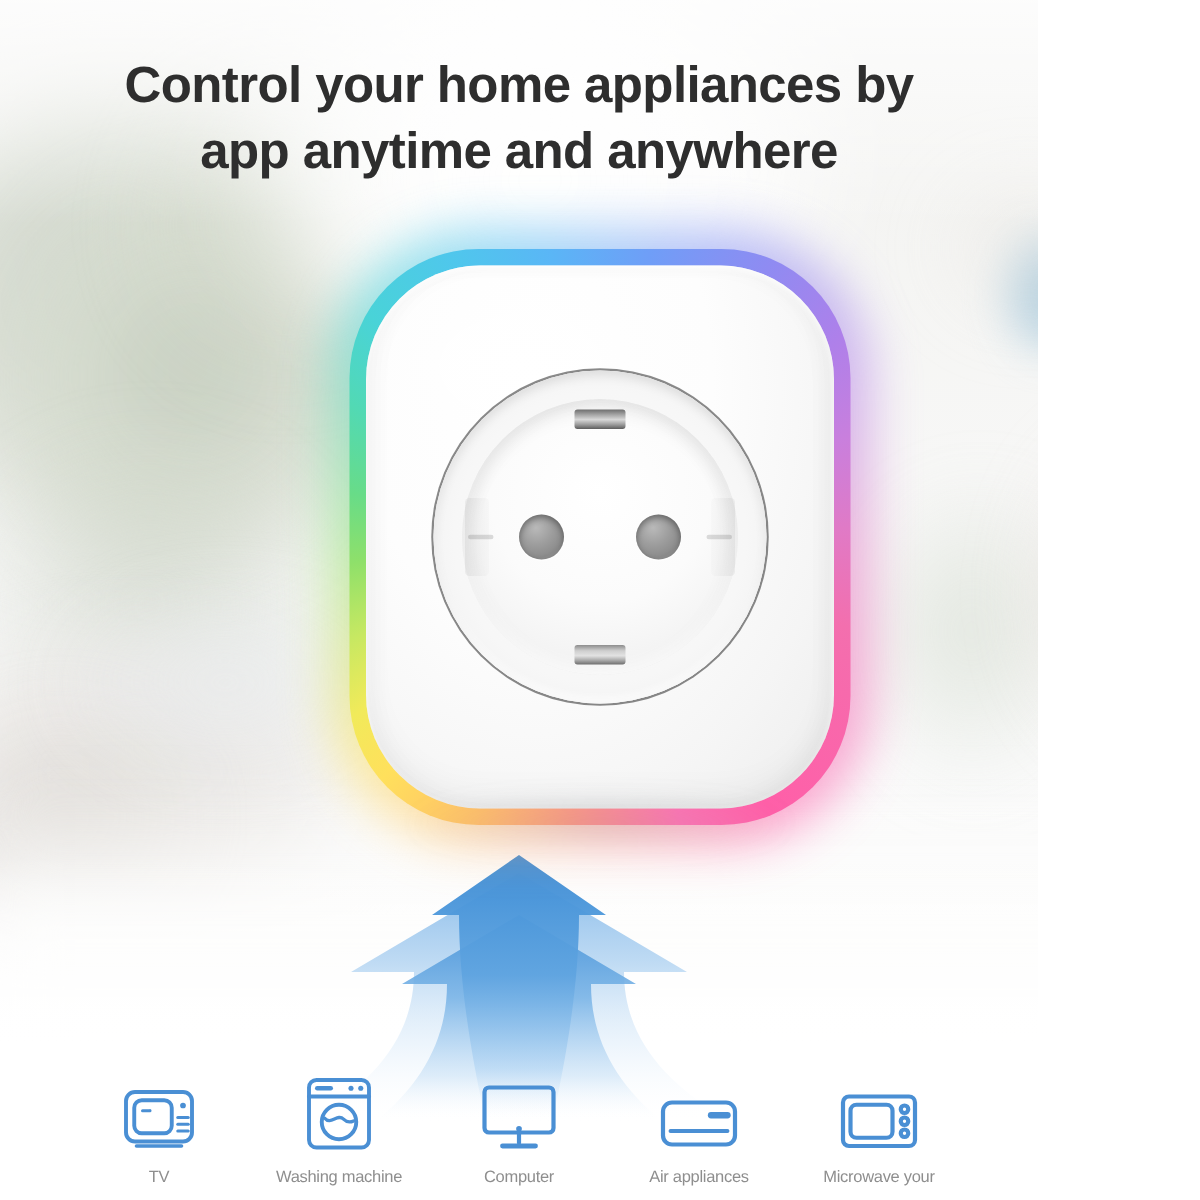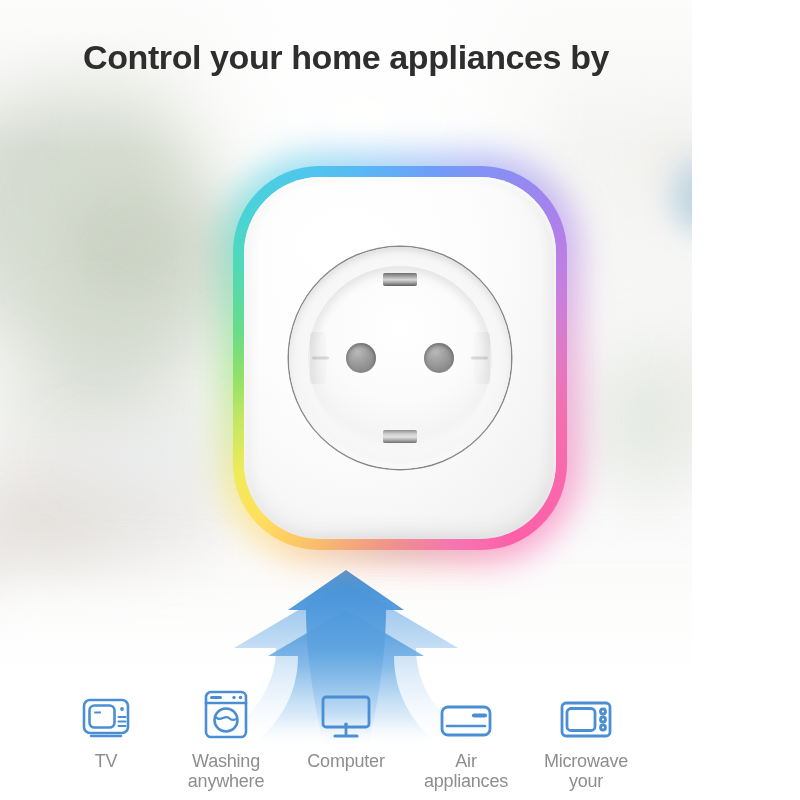--- a/index.html
+++ b/index.html
@@ -295,21 +295,21 @@
   .icon-glyph {
     height: 54px;
     display: flex;
     align-items: flex-end;
     justify-content: center;
     margin-bottom: 11px;
   }
   .icon-glyph svg { display: block; }
   .icon-label {
     color: #8e8e8e;
-    font-size: 18px;
+    font-size: 11px;
     line-height: 1.14;
     letter-spacing: -0.2px;
     max-width: 104px;
   }
 </style>
 </head>
 <body>
 
 <div id="stage">
 
@@ -327,20 +327,21 @@
     <div class="blob plant-r"></div>
     <div class="blob chair-r"></div>
     <div class="blob shelf-r"></div>
     <div class="blob floor-wash"></div>
     <div class="top-white"></div>
     <div class="bottom-white"></div>
   </div>
 
   <div class="headline">
     <span>Control your home appliances by</span>
+    <span class="l2">app anytime and anywhere</span>
   </div>
 
   <div class="arrow-wrap">
     <svg viewBox="0 0 520 200" preserveAspectRatio="none" aria-hidden="true">
       <defs>
         <linearGradient id="beamWide" x1="0" y1="0" x2="0" y2="1">
           <stop offset="0%" stop-color="#7fb6e8" stop-opacity="0.95"></stop>
           <stop offset="35%" stop-color="#a8cef0" stop-opacity="0.75"></stop>
           <stop offset="70%" stop-color="#d4e7f8" stop-opacity="0.40"></stop>
           <stop offset="100%" stop-color="#ffffff" stop-opacity="0"></stop>
@@ -424,21 +425,21 @@
         <svg width="46" height="50" viewBox="0 0 46 50" fill="none" stroke="#4a8fd4" stroke-width="2.6" stroke-linecap="round" stroke-linejoin="round">
           <rect x="3" y="2" width="40" height="45" rx="5"></rect>
           <path d="M3 13 h40"></path>
           <path d="M8.5 7.5 h9" stroke-width="3"></path>
           <circle cx="31" cy="7.5" r="1.7" fill="#4a8fd4" stroke="none"></circle>
           <circle cx="37.5" cy="7.5" r="1.7" fill="#4a8fd4" stroke="none"></circle>
           <circle cx="23" cy="30" r="11.5"></circle>
           <path d="M13.5 27.5 c4 5 8.5 -3.5 12.5 0.6 c2.2 2.2 4.6 2.2 6.7 1.2" stroke-width="2.2"></path>
         </svg>
       </div>
-      <div class="icon-label">Washing anywhere</div>
+      <div class="icon-label">Washing machine</div>
     </div>
 
     <div class="icon-cell">
       <div class="icon-glyph">
         <svg width="52" height="46" viewBox="0 0 52 46" fill="none" stroke="#4a8fd4" stroke-width="2.8" stroke-linecap="round" stroke-linejoin="round">
           <rect x="3" y="3" width="46" height="30" rx="3"></rect>
           <circle cx="26" cy="30.5" r="1.9" fill="#4a8fd4" stroke="none"></circle>
           <path d="M26 34 v6"></path>
           <path d="M15 42 h22" stroke-width="3.2"></path>
         </svg>

